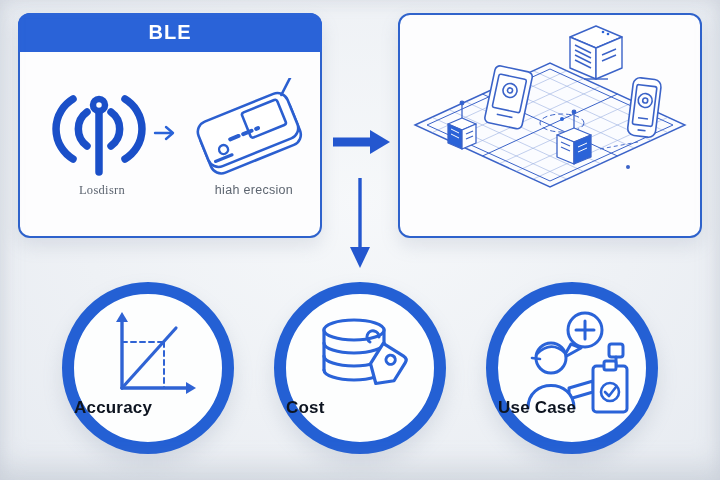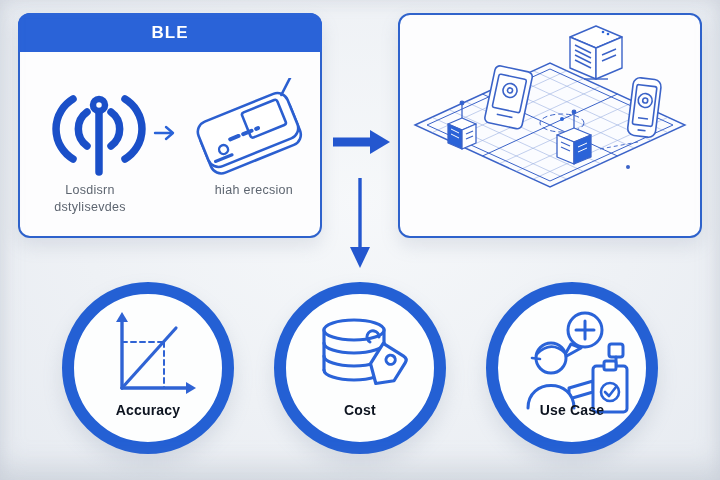--- a/index.html
+++ b/index.html
@@ -18,47 +18,47 @@
     background:#fdfdfe;border:2px solid #2e62cc;border-radius:12px;
     box-shadow:0 8px 18px rgba(120,135,160,.18);
     box-sizing:border-box;
   }
   #panel-ble{left:18px;}
   #panel-uwb{left:398px;}
   .panel-header{
     height:39px;margin:-2px -2px 0 -2px;
     background:#2a63d8;border-radius:12px 12px 0 0;
     display:flex;align-items:center;justify-content:center;
-    color:#fff;font-size:17px;font-weight:bold;letter-spacing:1px;
+    color:#fff;font-size:20px;font-weight:bold;letter-spacing:1px;
   }
   .panel-body{position:relative;width:100%;height:182px;}
   .ble-antenna{position:absolute;left:22px;top:32px;}
   .ble-mini-arrow{position:absolute;left:132px;top:72px;}
   .ble-device{position:absolute;left:166px;top:26px;}
   .caption{
     position:absolute;top:130px;text-align:center;
     color:#5d6570;font-size:12.5px;line-height:17px;letter-spacing:.3px;
   }
-  #caption-left{left:0;width:140px;}
+  #caption-left{left:12px;width:140px;font-family:Liberation Serif, serif;}
   #caption-right{left:168px;width:132px;text-align:center;}
   .uwb-illustration{position:absolute;left:0;top:0;}
   
   #arrow-right{position:absolute;left:330px;top:128px;}
   #arrow-down{position:absolute;left:346px;top:176px;}
   
   .criterion{
     position:absolute;top:282px;width:172px;height:172px;box-sizing:border-box;
     border:12px solid #2460d4;border-radius:50%;background:#fdfefe;
     box-shadow:0 10px 20px rgba(120,135,160,.20);
   }
   #criterion-0{left:62px;} #criterion-1{left:274px;} #criterion-2{left:486px;}
   .criterion-icon{position:absolute;left:50%;top:14px;transform:translateX(-50%);}
   .criterion-label{
-    position:absolute;left:0;right:0;bottom:24px;text-align:center;
-    color:#0d1420;font-size:14px;font-weight:bold;letter-spacing:.2px;
+    position:absolute;left:0;right:0;bottom:24px;text-align:left;
+    color:#0d1420;font-size:17px;font-weight:bold;letter-spacing:.2px;
   }
   svg{display:block;}
 </style>
 </head>
 <body>
 
 <div id="stage">
 
   <div class="panel" id="panel-ble">
     <div class="panel-header">
@@ -91,21 +91,20 @@
           <line x1="44" y1="-20" x2="59" y2="-33" stroke-width="2.6"></line>
           <rect x="0" y="-18" width="38" height="27" rx="2.5" stroke-width="2.6"></rect>
           <line x1="-20" y1="2" x2="10" y2="2" stroke-width="4" stroke-dasharray="9,5"></line>
           <circle cx="-30" cy="9" r="4.5" stroke-width="2.4"></circle>
           <line x1="-42" y1="17" x2="-24" y2="17" stroke-width="3"></line>
         </g>
       </svg>
 
       <div class="caption" id="caption-left">
         <div>Losdisrn</div>
-        <div>dstylisevdes</div>
       </div>
       <div class="caption" id="caption-right">
         <div>hiah erecsion</div>
       </div>
     </div>
   </div>
 
   <div class="panel" id="panel-uwb">
     <div class="panel-body">
       <svg class="uwb-illustration" width="300" height="182" viewBox="0 0 300 182">

